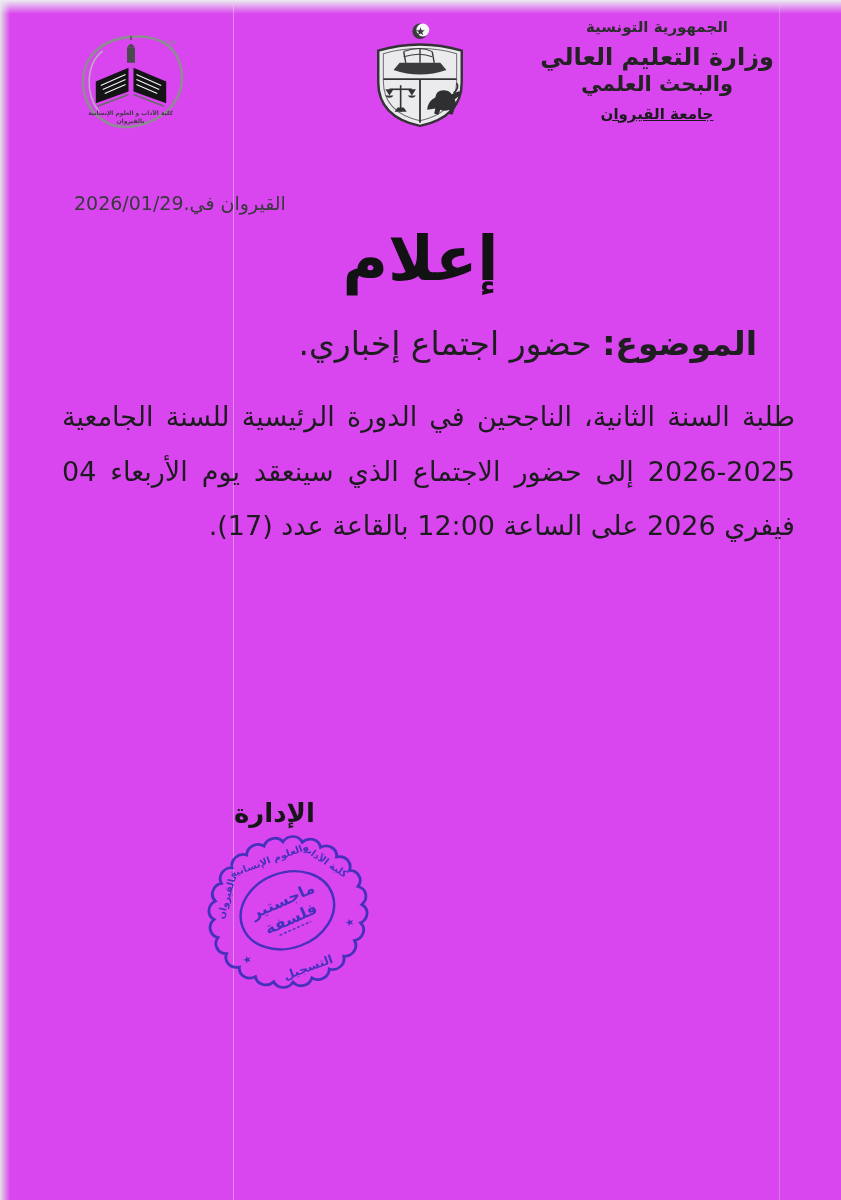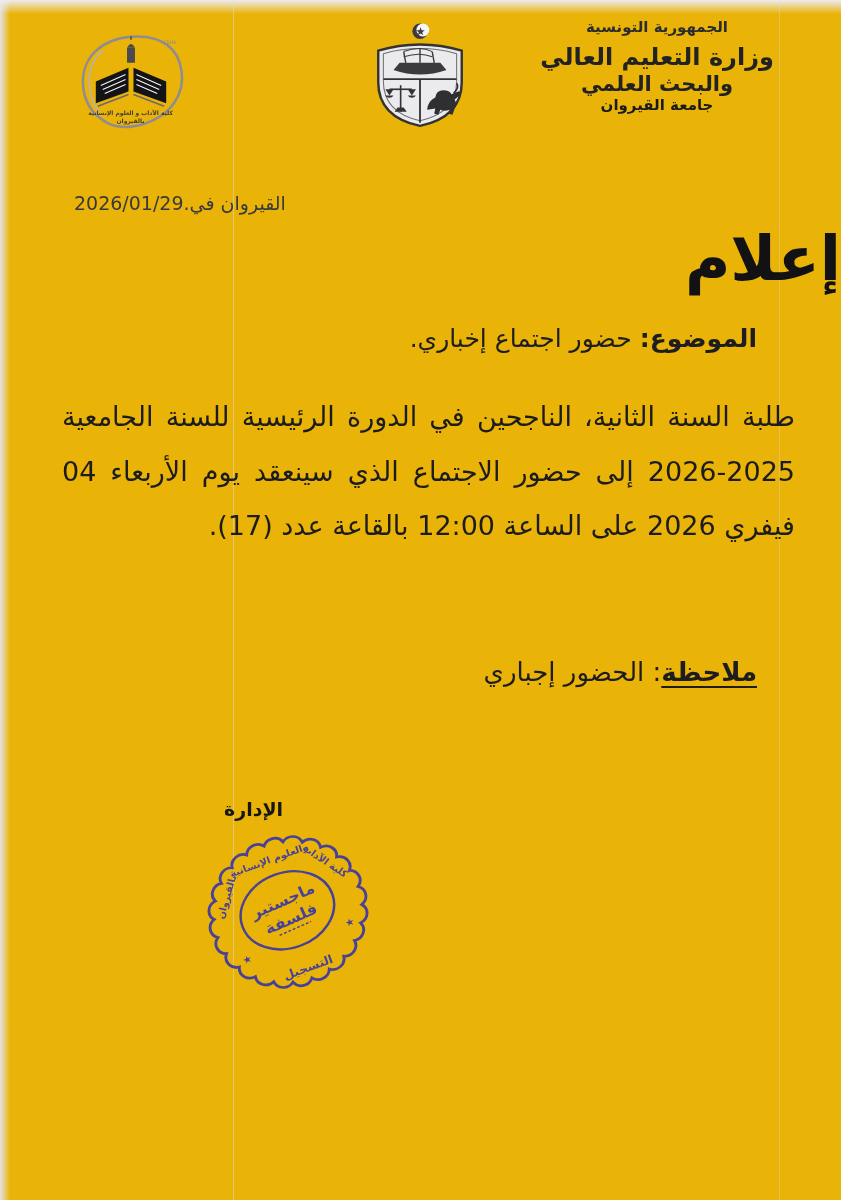--- a/index.html
+++ b/index.html
@@ -1,55 +1,55 @@
 <!DOCTYPE html>
 <html lang="ar" dir="rtl"><head>
 <meta charset="utf-8">
 <style>
   html,body{margin:0;padding:0;background:#888;}
   .page{
     position:relative;
     width:841px;height:1200px;
     margin:0 auto;
-    background:#eab308;
+    background:#d946ef;
     overflow:hidden;
     font-family:"DejaVu Sans", sans-serif;
     color:#1d1d1f;
     direction:rtl;
   }
   
   .scan-edge-left{position:absolute;left:0;top:0;width:10px;height:100%;
     background:linear-gradient(90deg,#e2e2e6,rgba(255,255,255,0));}
   .scan-line{position:absolute;top:0;width:1px;height:100%;background:#d9d9de;opacity:.5;}
   .scan-shade-top{position:absolute;top:0;left:0;width:100%;height:14px;
     background:linear-gradient(180deg,#ececf0,rgba(255,255,255,0));}
 
   
   .logo-left{position:absolute;left:74px;top:32px;width:114px;height:106px;}
   .emblem{position:absolute;left:364px;top:18px;width:112px;height:118px;}
   .header-right{position:absolute;right:34px;top:18px;width:300px;text-align:center;}
   .hdr-republic{font-size:15px;font-weight:bold;color:#2c2c2e;letter-spacing:.5px;}
   .hdr-ministry1{font-size:24px;font-weight:bold;color:#222;margin-top:8px;line-height:1.15;text-align:center;}
   .hdr-ministry2{font-size:21px;font-weight:bold;color:#222;line-height:1.15;}
-  .hdr-university{font-size:15px;font-weight:bold;color:#1b1b1d;}
+  .hdr-university{font-size:15px;font-weight:bold;color:#1b1b1d;margin-top:9px;text-decoration:underline;}
   .hdr-faculty{font-size:14px;font-weight:bold;color:#1b1b1d;margin-top:3px;}
 
   
   .date-line{position:absolute;left:74px;top:192px;font-size:19px;font-weight:400;color:#39393d;direction:rtl;}
-  .doc-title{position:absolute;top:222px;left:0;width:100%;
+  .doc-title{position:absolute;top:222px;left:0;width:100%;text-align:center;
     font-size:62px;font-weight:bold;color:#121214;line-height:1.2;}
-  .subject{position:absolute;right:84px;top:324px;font-size:25px;color:#1e1e20;}
+  .subject{position:absolute;right:84px;top:324px;font-size:33px;color:#1e1e20;}
   .subject .lbl{font-weight:bold;}
   .body-block{position:absolute;right:46px;top:390px;width:733px;font-size:27px;color:#1c1c1e;}
   .body-line{height:54.5px;line-height:54.5px;white-space:nowrap;}
   .just{text-align:justify;text-align-last:justify;white-space:normal;overflow:hidden;}
   .bold{font-weight:bold;}
   .note{position:absolute;right:84px;top:657px;font-size:26px;color:#1d1d1f;}
   .note .lbl{font-weight:bold;text-decoration:underline;text-decoration-thickness:2px;text-underline-offset:5px;}
-  .signature{position:absolute;left:224px;top:798px;font-size:19px;font-weight:bold;color:#161618;}
+  .signature{position:absolute;left:234px;top:798px;font-size:26px;font-weight:bold;color:#161618;}
 
   
   .stamp{position:absolute;left:194px;top:826px;width:188px;height:172px;opacity:.85;}
   .stamp svg{width:100%;height:100%;}
 </style>
 </head>
 <body>
 
 <div class="page">
   <div class="scan-edge-left"></div>
@@ -130,23 +130,20 @@
   <div class="subject">
     <span class="lbl">الموضوع:</span><span> حضور اجتماع إخباري.</span>
   </div>
 
   <div class="body-block">
     <div class="body-line just">طلبة السنة الثانية، الناجحين في الدورة الرئيسية للسنة الجامعية</div>
     <div class="body-line just">2026-2025 إلى حضور الاجتماع الذي سينعقد يوم الأربعاء 04</div>
     <div class="body-line">فيفري 2026 على الساعة 12:00 بالقاعة عدد (17).</div>
   </div>
 
-  <div class="note">
-    <span class="lbl">ملاحظة</span><span>: الحضور إجباري</span>
-  </div>
 
   <div class="signature">الإدارة</div>
 
   <div class="stamp">
     <svg viewBox="-95 -90 190 180">
       <g transform="rotate(-20) scale(1,0.94)" stroke="#2c2eb2" fill="#2c2eb2">
         <path d="M 0.0 -78.0 A 11.5 11.5 0 0 1 20.2 -75.3 A 11.5 11.5 0 0 1 39.0 -67.5 A 11.5 11.5 0 0 1 55.2 -55.2 A 11.5 11.5 0 0 1 67.5 -39.0 A 11.5 11.5 0 0 1 75.3 -20.2 A 11.5 11.5 0 0 1 78.0 -0.0 A 11.5 11.5 0 0 1 75.3 20.2 A 11.5 11.5 0 0 1 67.5 39.0 A 11.5 11.5 0 0 1 55.2 55.2 A 11.5 11.5 0 0 1 39.0 67.5 A 11.5 11.5 0 0 1 20.2 75.3 A 11.5 11.5 0 0 1 0.0 78.0 A 11.5 11.5 0 0 1 -20.2 75.3 A 11.5 11.5 0 0 1 -39.0 67.5 A 11.5 11.5 0 0 1 -55.2 55.2 A 11.5 11.5 0 0 1 -67.5 39.0 A 11.5 11.5 0 0 1 -75.3 20.2 A 11.5 11.5 0 0 1 -78.0 0.0 A 11.5 11.5 0 0 1 -75.3 -20.2 A 11.5 11.5 0 0 1 -67.5 -39.0 A 11.5 11.5 0 0 1 -55.2 -55.2 A 11.5 11.5 0 0 1 -39.0 -67.5 A 11.5 11.5 0 0 1 -20.2 -75.3 A 11.5 11.5 0 0 1 -0.0 -78.0 Z" fill="none" stroke-width="3"></path>
         <ellipse cx="0" cy="-2" rx="50" ry="42" fill="none" stroke-width="2.6"></ellipse>
         <g font-family="DejaVu Sans, sans-serif" stroke="none">
           <text transform="translate(52,-37) rotate(55)" text-anchor="middle" font-size="10.5" font-weight="bold">كلية الآداب</text>

